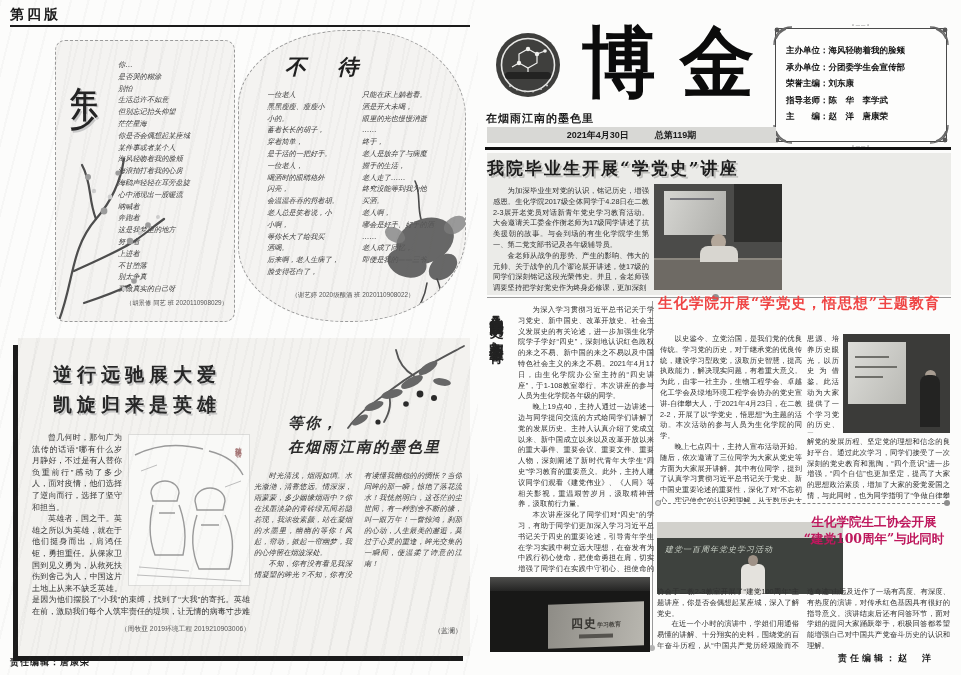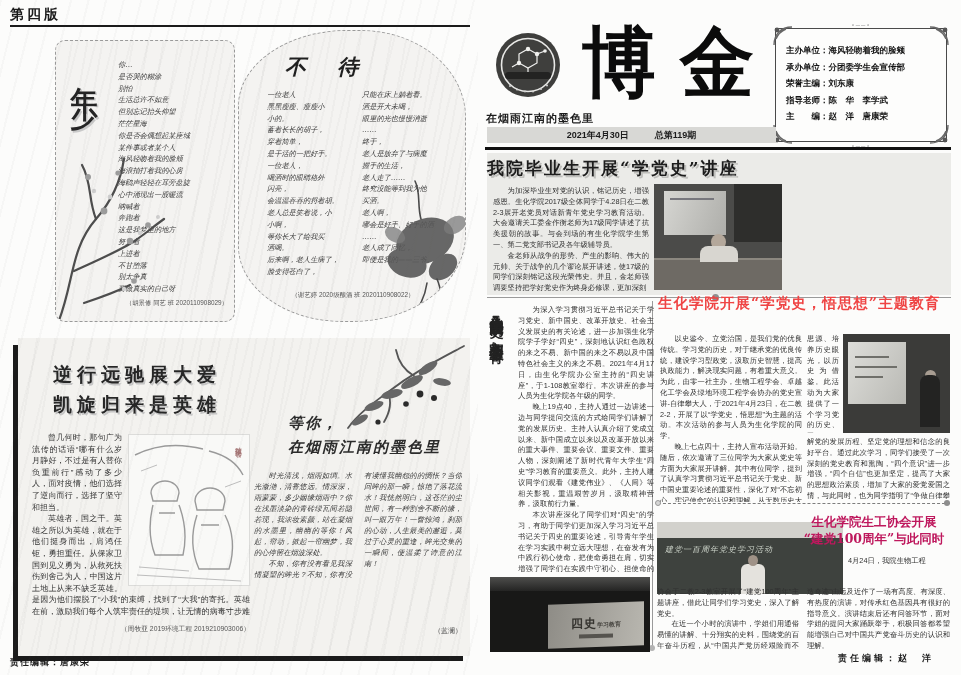--- a/index.html
+++ b/index.html
@@ -456,23 +456,22 @@
   <div class="abs dot dotd2"></div>
 
   <div class="abs a3photo">
     <div class="ph3-wall"></div>
     <div class="ph3-chalk serif">建党一百周年党史学习活动</div>
     <div class="ph3-person"></div>
     <div class="ph3-head"></div>
   </div>
   <div class="abs a3head a3h1">生化学院生工协会开展</div>
   <div class="abs a3head a3h2">“建党100周年”与此同时</div>
-  <div class="abs bodytext just hide a3intro">4月24日，我院生物工程</div>
   <div class="abs bodytext just hide a3col1">
-    <div>协会于二教2-3教室开展了“建党100周年”主题讲座，借此让同学们学习党史，深入了解党史。</div>
+    <div>协会于二教2-3教室开展了“建党100周年”主题讲座，你是否会偶想起某座城，深入了解党史。</div>
     <div class="para">在近一个小时的演讲中，学姐们用通俗易懂的讲解、十分翔实的史料，围绕党的百年奋斗历程，从“中国共产党历经艰险而不败，在苦难中傲然耸立”、“中国共产党历经曲折而不衰，在探索中砥砺奋进”到“中国共产党历经考验而不懈，在改革中创</div>
   </div>
   <div class="abs bodytext just hide a3col2">
     <div>造奇迹”由远及近作了一场有高度、有深度、有热度的演讲，对传承红色基因具有很好的指导意义。演讲结束后还有问答环节，面对学姐的提问大家踊跃举手，积极回答都希望能增强自己对中国共产党奋斗历史的认识和理解。</div>
 
   </div>
 
   <div class="abs pg-footer footer-right">责任编辑：赵　洋</div>
 </div>
 

